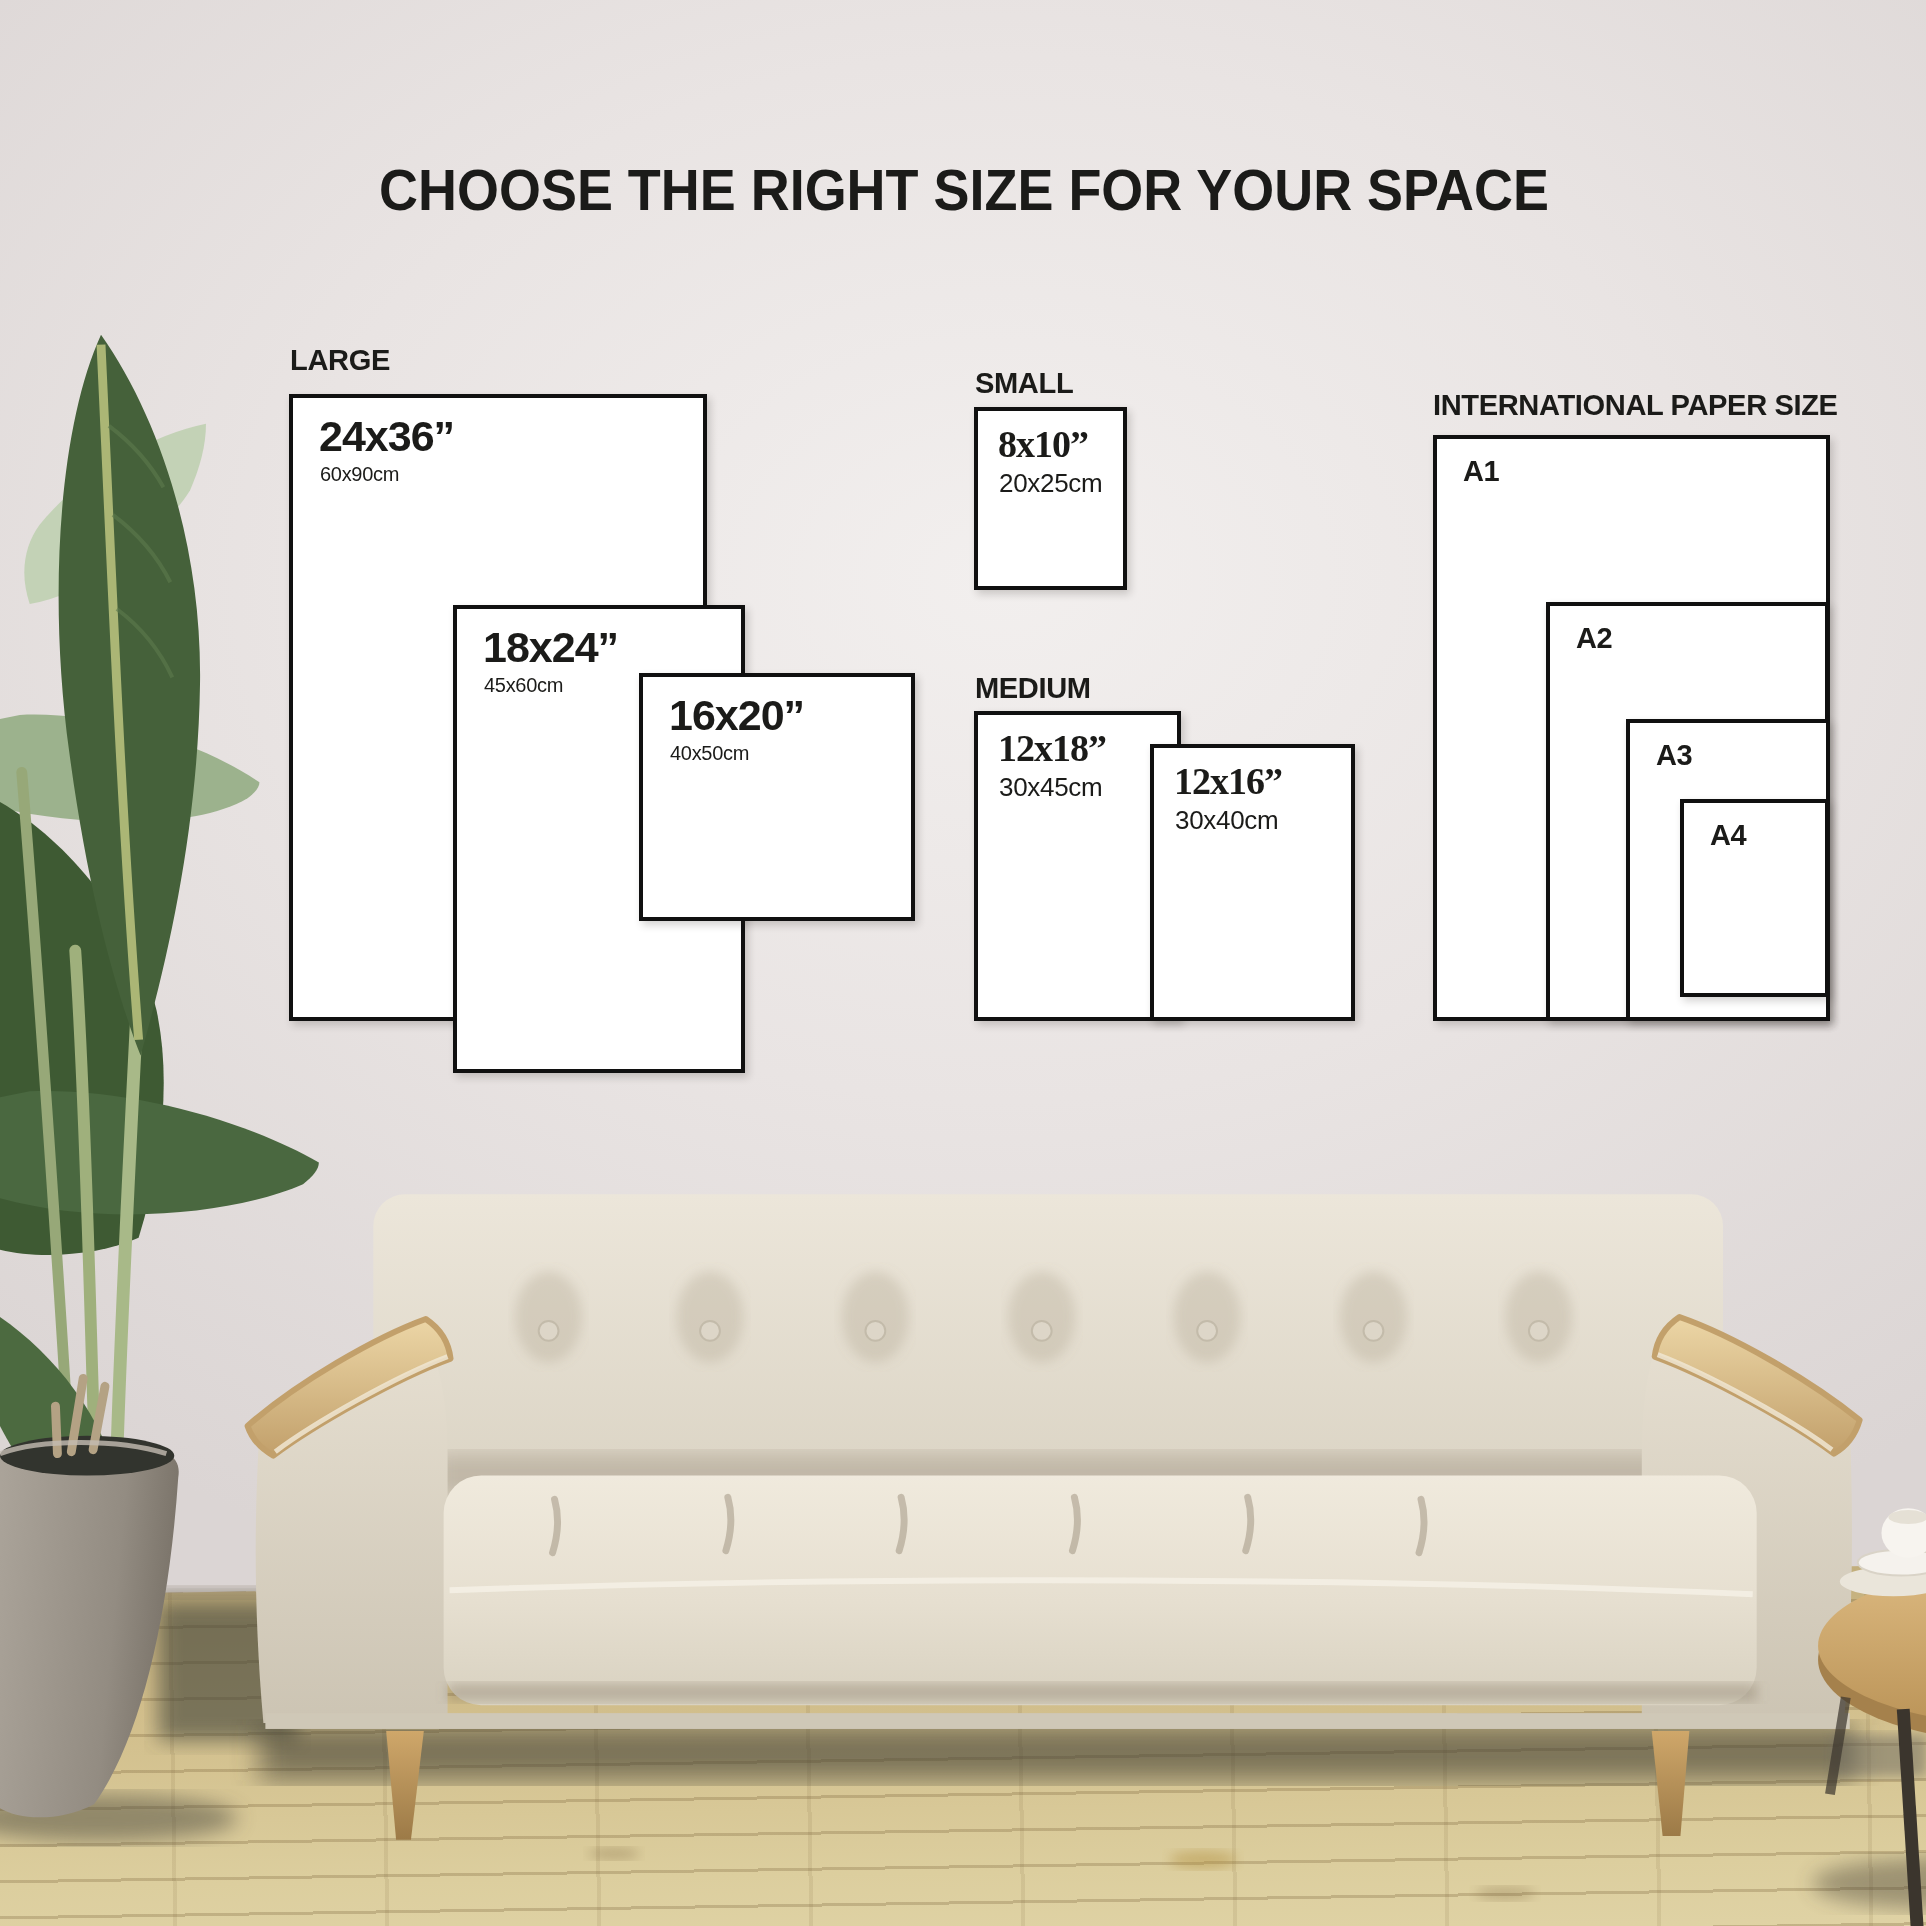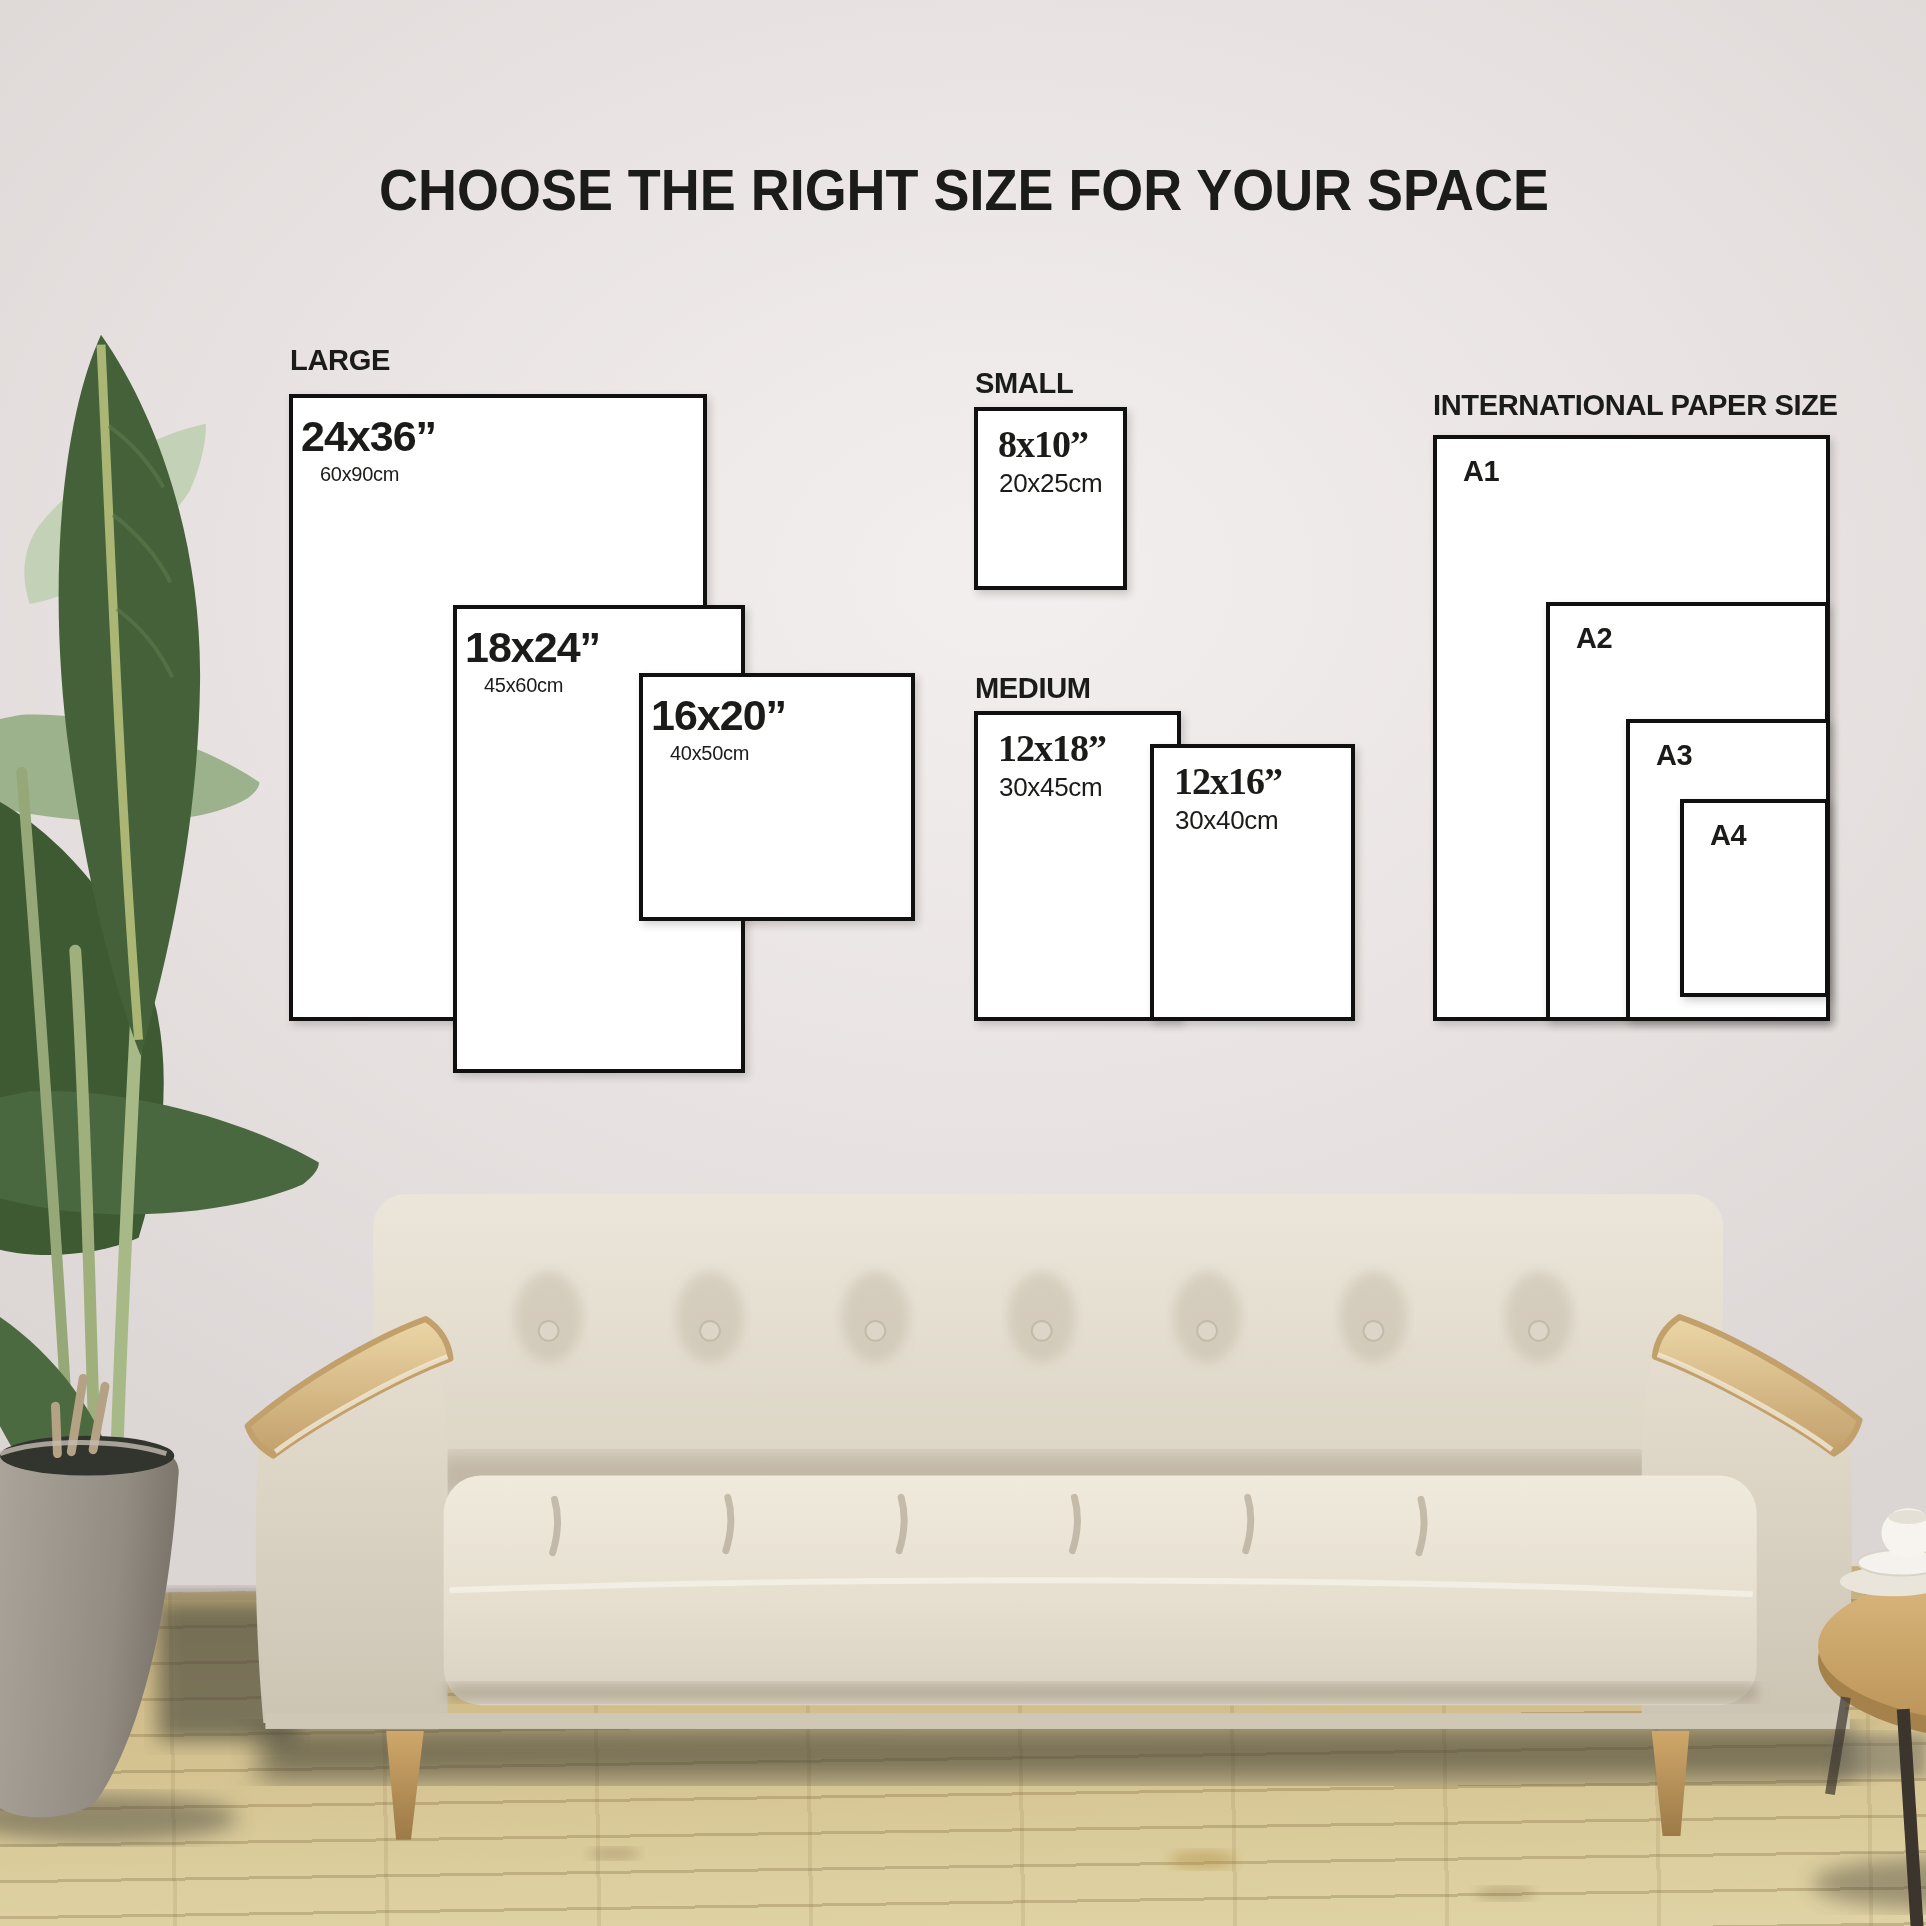--- a/index.html
+++ b/index.html
@@ -23,21 +23,21 @@
 
   .diagram{position:absolute;inset:0;z-index:10;color:var(--text);}
   .title{position:absolute;left:50%;top:156px;margin:0;
          transform:translateX(-50%) scaleX(0.93);
          font-size:58px;font-weight:700;letter-spacing:0px;white-space:nowrap;color:var(--text);}
   .glabel{position:absolute;font-size:30px;font-weight:700;letter-spacing:-0.4px;
           transform:scaleX(0.97);transform-origin:left top;white-space:nowrap;z-index:6;}
   .sbox{position:absolute;box-sizing:border-box;background:var(--box-fill);
         border:4px solid var(--box-border);box-shadow:3px 4px 8px rgba(40,35,30,0.20);}
   .sbox .in{font-size:43px;font-weight:700;letter-spacing:-1px;line-height:1.05;
-            margin:16px 0 0 8px;white-space:nowrap;}
+            margin:16px 0 0 26px;white-space:nowrap;}
   .sbox .cm{font-size:20px;font-weight:400;letter-spacing:-0.3px;line-height:1.1;
             margin:4px 0 0 27px;white-space:nowrap;}
   .sbox.compact .in{font-size:38px;margin:14px 0 0 20px;font-family:Liberation Serif, serif;}
   .sbox.compact .cm{font-size:26px;margin:4px 0 0 21px;}
   .sbox .aname{font-size:29px;font-weight:700;margin:16px 0 0 26px;letter-spacing:-0.5px;}
 </style>
 </head>
 <body>
 
 <div class="scene">

